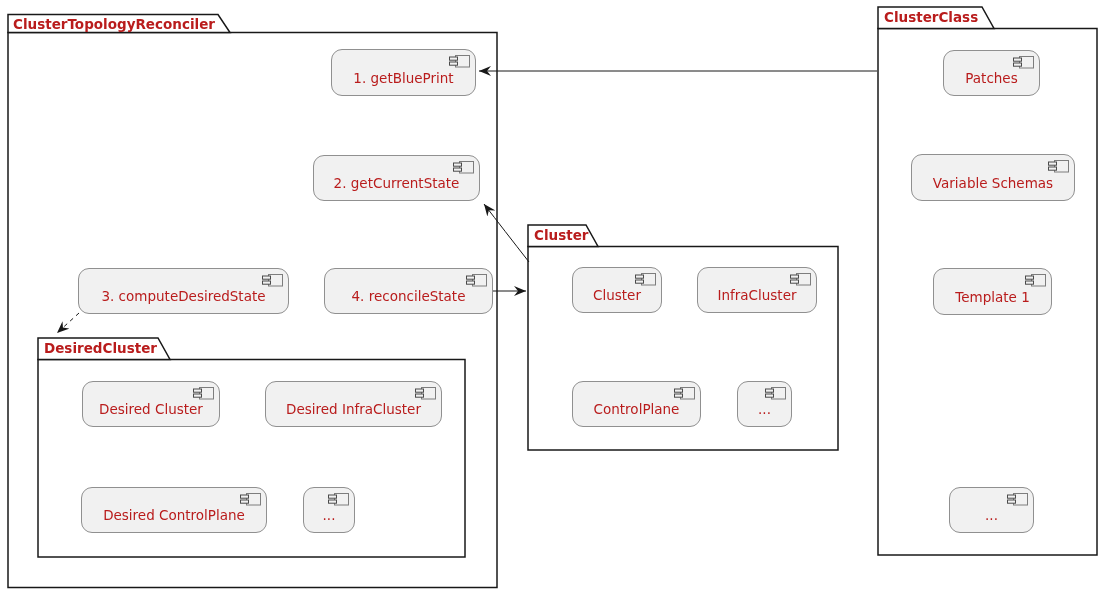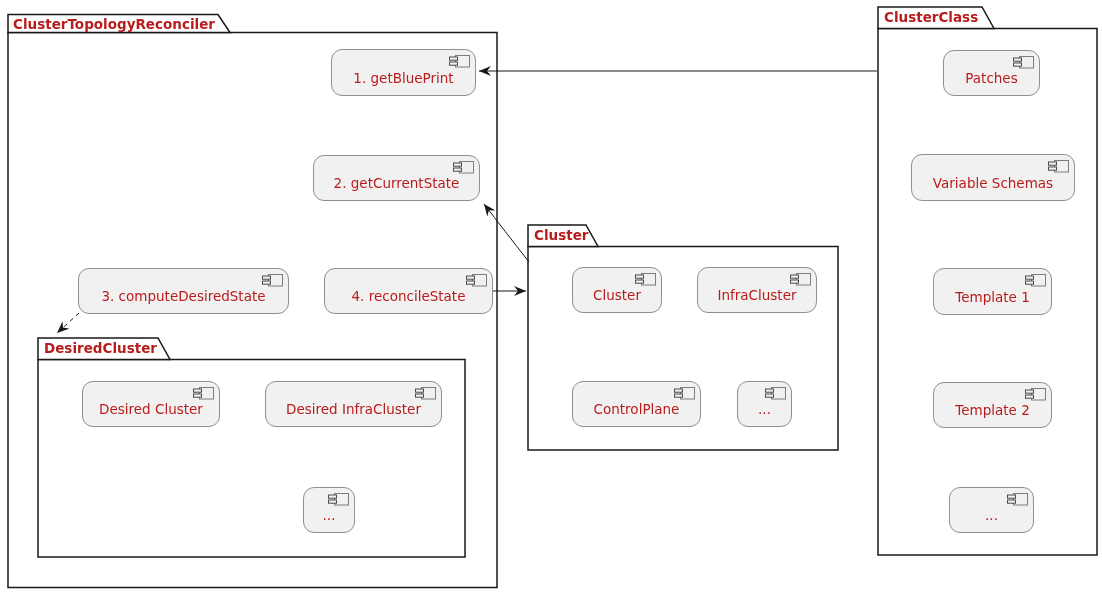--- a/index.html
+++ b/index.html
@@ -124,20 +124,26 @@
     <span class="lbl">Desired Cluster</span>
   </div>
 
   <div class="comp" style="left:265px;top:381px;width:177px;height:46px;">
     <svg class="icon" viewBox="0 0 21 14">
         <use href="#cicon"></use>
       </svg>
     <span class="lbl">Desired InfraCluster</span>
   </div>
 
+  <div class="comp" style="left:81px;top:487px;width:186px;height:46px;">
+    <svg class="icon" viewBox="0 0 21 14">
+        <use href="#cicon"></use>
+      </svg>
+    <span class="lbl">Desired ControlPlane</span>
+  </div>
 
   <div class="comp" style="left:303px;top:487px;width:52px;height:46px;">
     <svg class="icon" viewBox="0 0 21 14">
         <use href="#cicon"></use>
       </svg>
     <span class="lbl">...</span>
   </div>
 
   <div class="comp" style="left:572px;top:267px;width:90px;height:46px;">
     <svg class="icon" viewBox="0 0 21 14">
@@ -181,26 +187,20 @@
     <span class="lbl">Variable Schemas</span>
   </div>
 
   <div class="comp" style="left:933px;top:268px;width:119px;height:47px;">
     <svg class="icon" viewBox="0 0 21 14">
         <use href="#cicon"></use>
       </svg>
     <span class="lbl">Template 1</span>
   </div>
 
-  <div class="comp" style="left:933px;top:382px;width:119px;height:46px;">
-    <svg class="icon" viewBox="0 0 21 14">
-        <use href="#cicon"></use>
-      </svg>
-    <span class="lbl">Template 2</span>
-  </div>
 
   <div class="comp" style="left:949px;top:487px;width:85px;height:46px;">
     <svg class="icon" viewBox="0 0 21 14">
         <use href="#cicon"></use>
       </svg>
     <span class="lbl">...</span>
   </div>
 
 </div>
 

